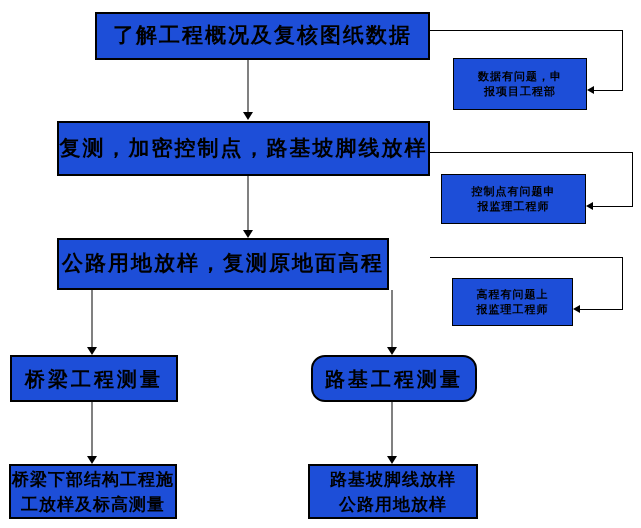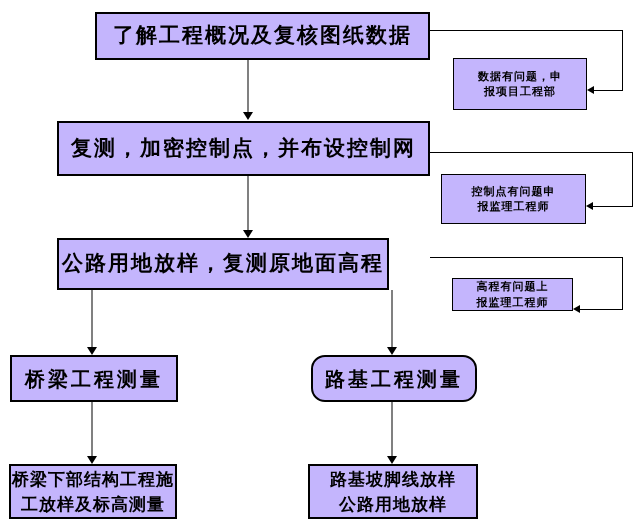--- a/index.html
+++ b/index.html
@@ -8,21 +8,21 @@
     width: 641px;
     height: 528px;
     background: #ffffff;
     font-family: "DejaVu Sans", sans-serif;
     color: #000000;
     overflow: hidden;
   }
   .box {
     position: absolute;
     box-sizing: border-box;
-    background: #c4b5fd;
+    background: #1d4ed8;
     border: 2px solid #000000;
     display: flex;
     flex-direction: column;
     align-items: center;
     justify-content: center;
     text-align: center;
     font-weight: bold;
     line-height: 1.3;
   }
   .box span { display: block; white-space: nowrap; }
@@ -53,21 +53,21 @@
 </head>
 <body>
 
 <div class="canvas">
 
   <div class="box main-step" style="left:95px; top:12px; width:335px; height:48px;">
     <span>了解工程概况及复核图纸数据</span>
   </div>
 
   <div class="box main-step" style="left:57px; top:121px; width:373px; height:55px;">
-    <span>复测，加密控制点，并布设控制网</span>
+    <span>复测，加密控制点，路基坡脚线放样</span>
   </div>
 
   <div class="box main-step" style="left:57px; top:238px; width:332px; height:52px;">
     <span>公路用地放样，复测原地面高程</span>
   </div>
 
   <div class="box mid-step" style="left:10px; top:355px; width:168px; height:47px;">
     <span>桥梁工程测量</span>
   </div>
 
@@ -88,21 +88,21 @@
   <div class="box note" style="left:453px; top:58px; width:134px; height:52px;">
     <span>数据有问题，申</span>
     <span>报项目工程部</span>
   </div>
 
   <div class="box note" style="left:441px; top:174px; width:145px; height:50px;">
     <span>控制点有问题申</span>
     <span>报监理工程师</span>
   </div>
 
-  <div class="box note" style="left:452px; top:278px; width:121px; height:33px;">
+  <div class="box note" style="left:452px; top:278px; width:121px; height:48px;">
     <span>高程有问题上</span>
     <span>报监理工程师</span>
   </div>
 
   <div class="shaft" style="left:247px; top:60px; height:52px;"></div>
   <div class="arrow-down" style="left:243px; top:112px;"></div>
 
   <div class="shaft" style="left:247px; top:176px; height:54px;"></div>
   <div class="arrow-down" style="left:243px; top:230px;"></div>
 

